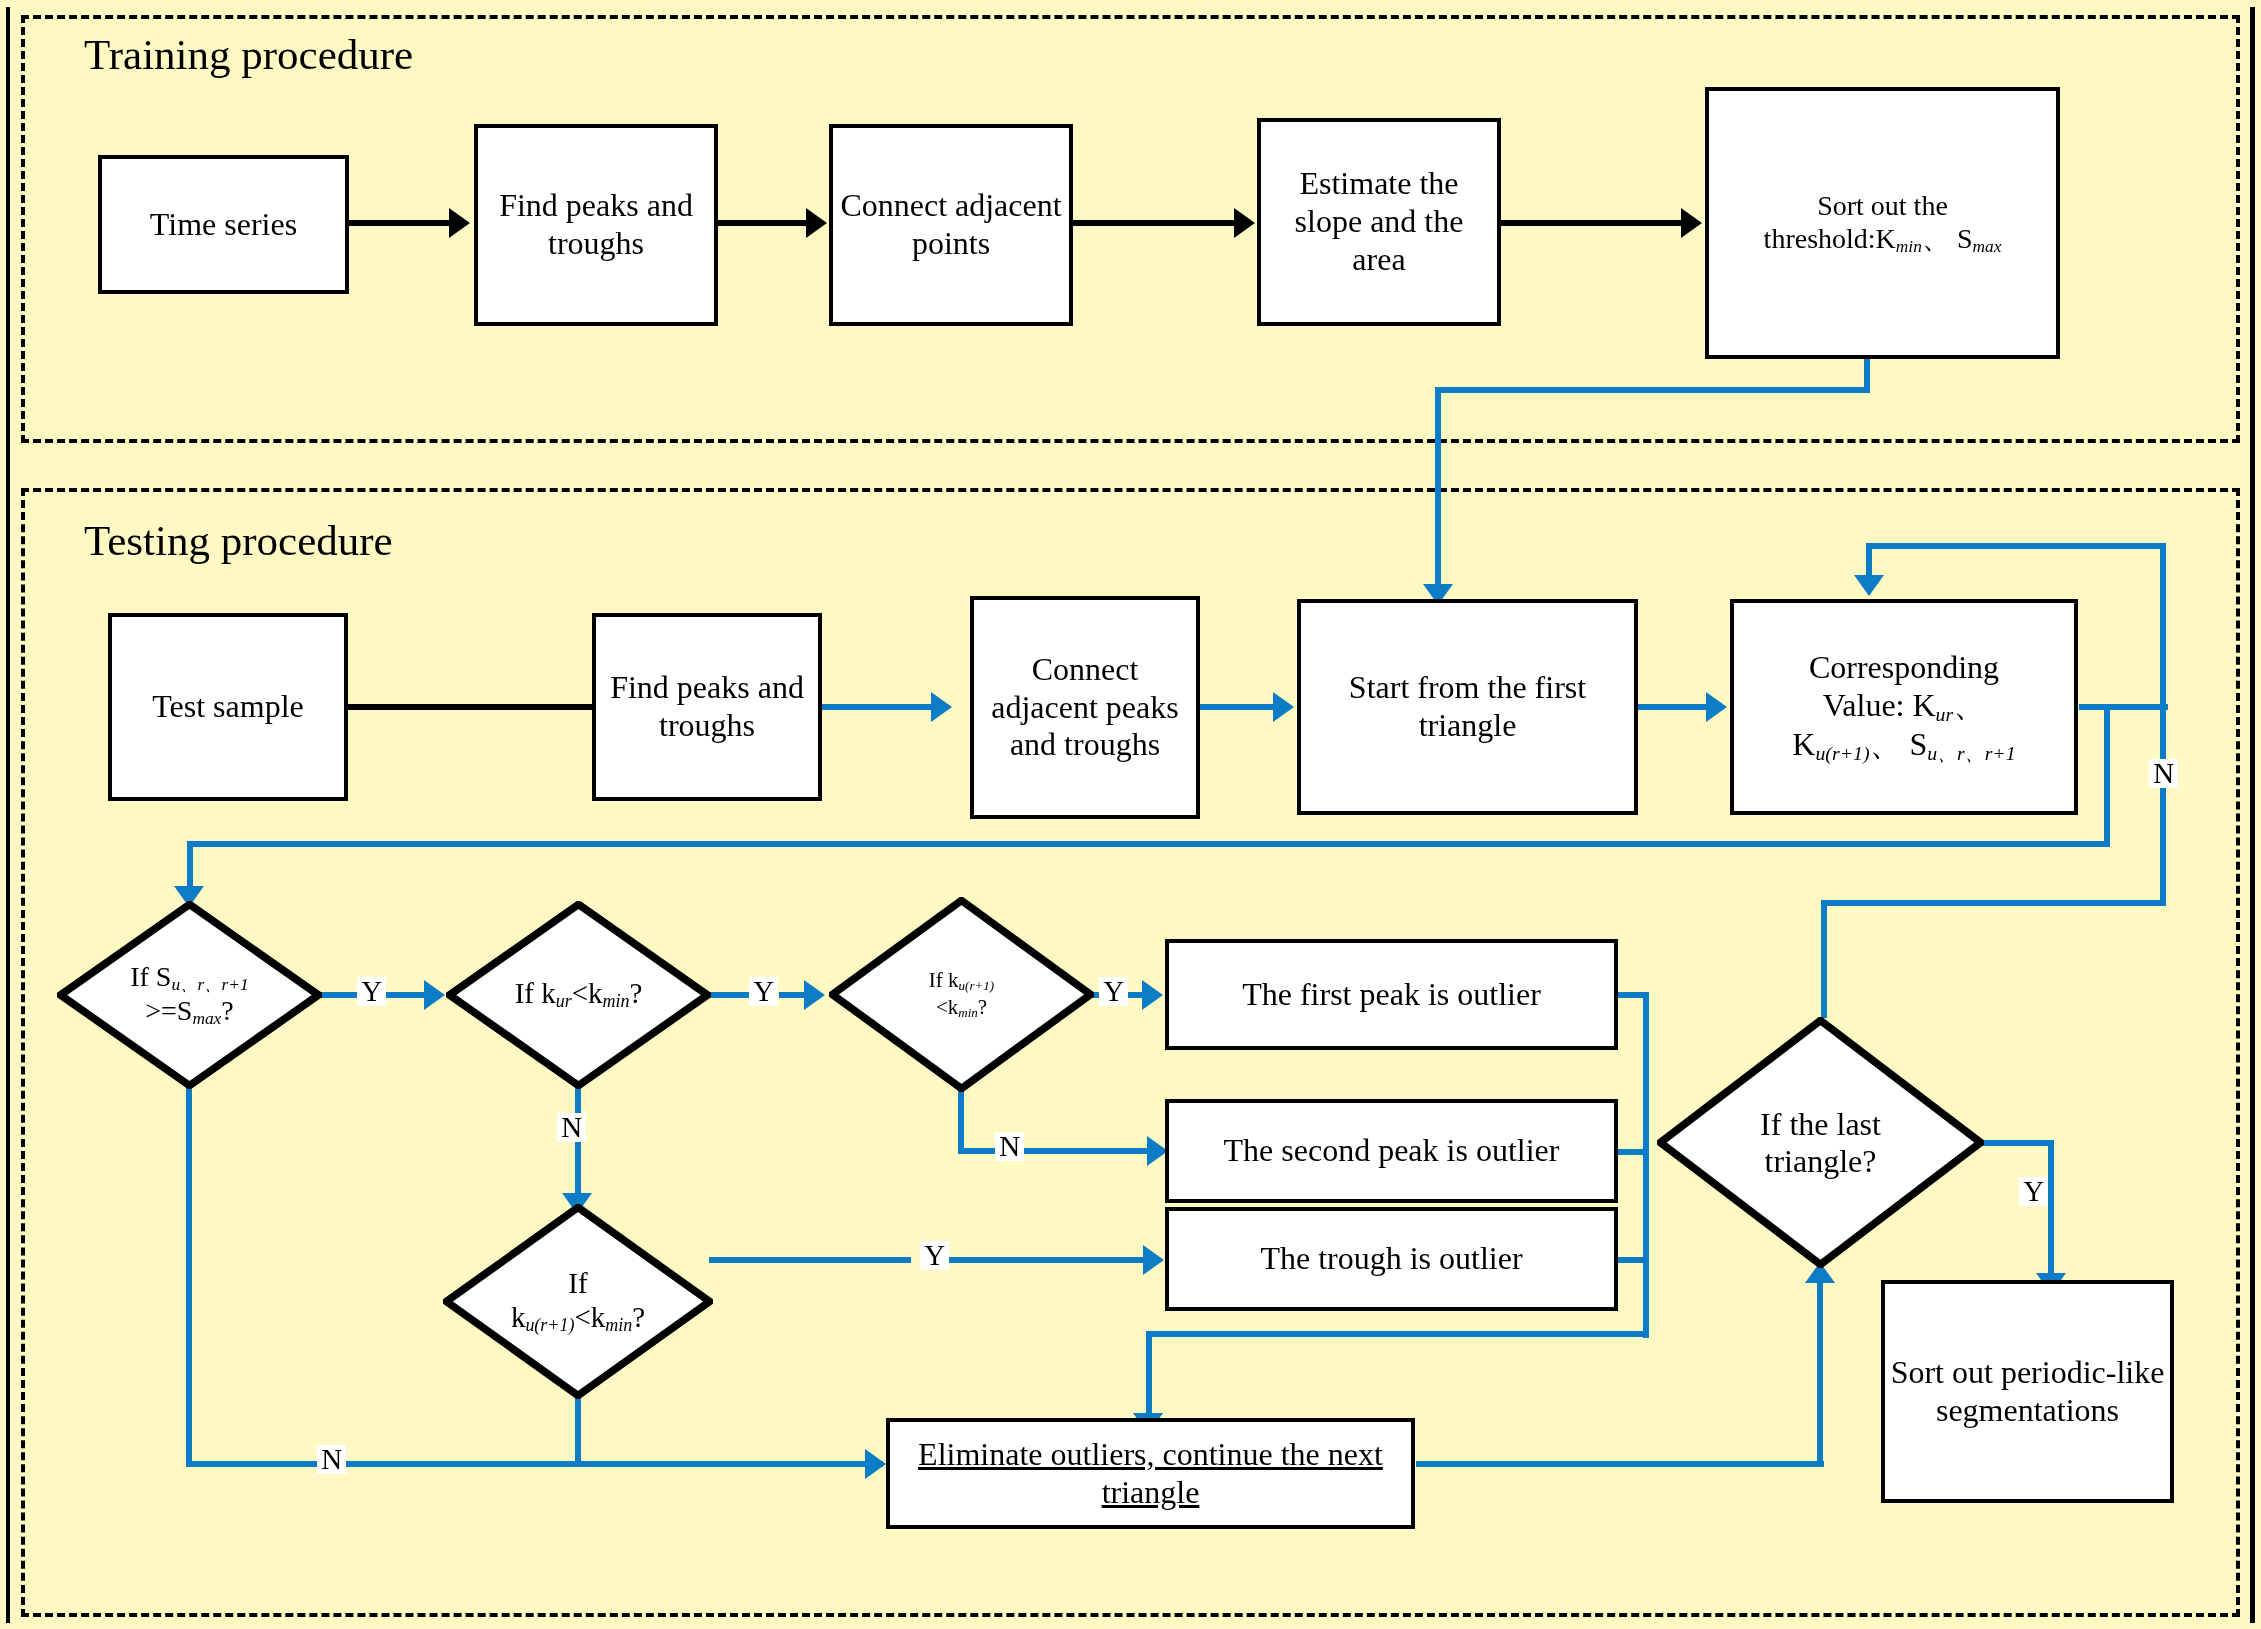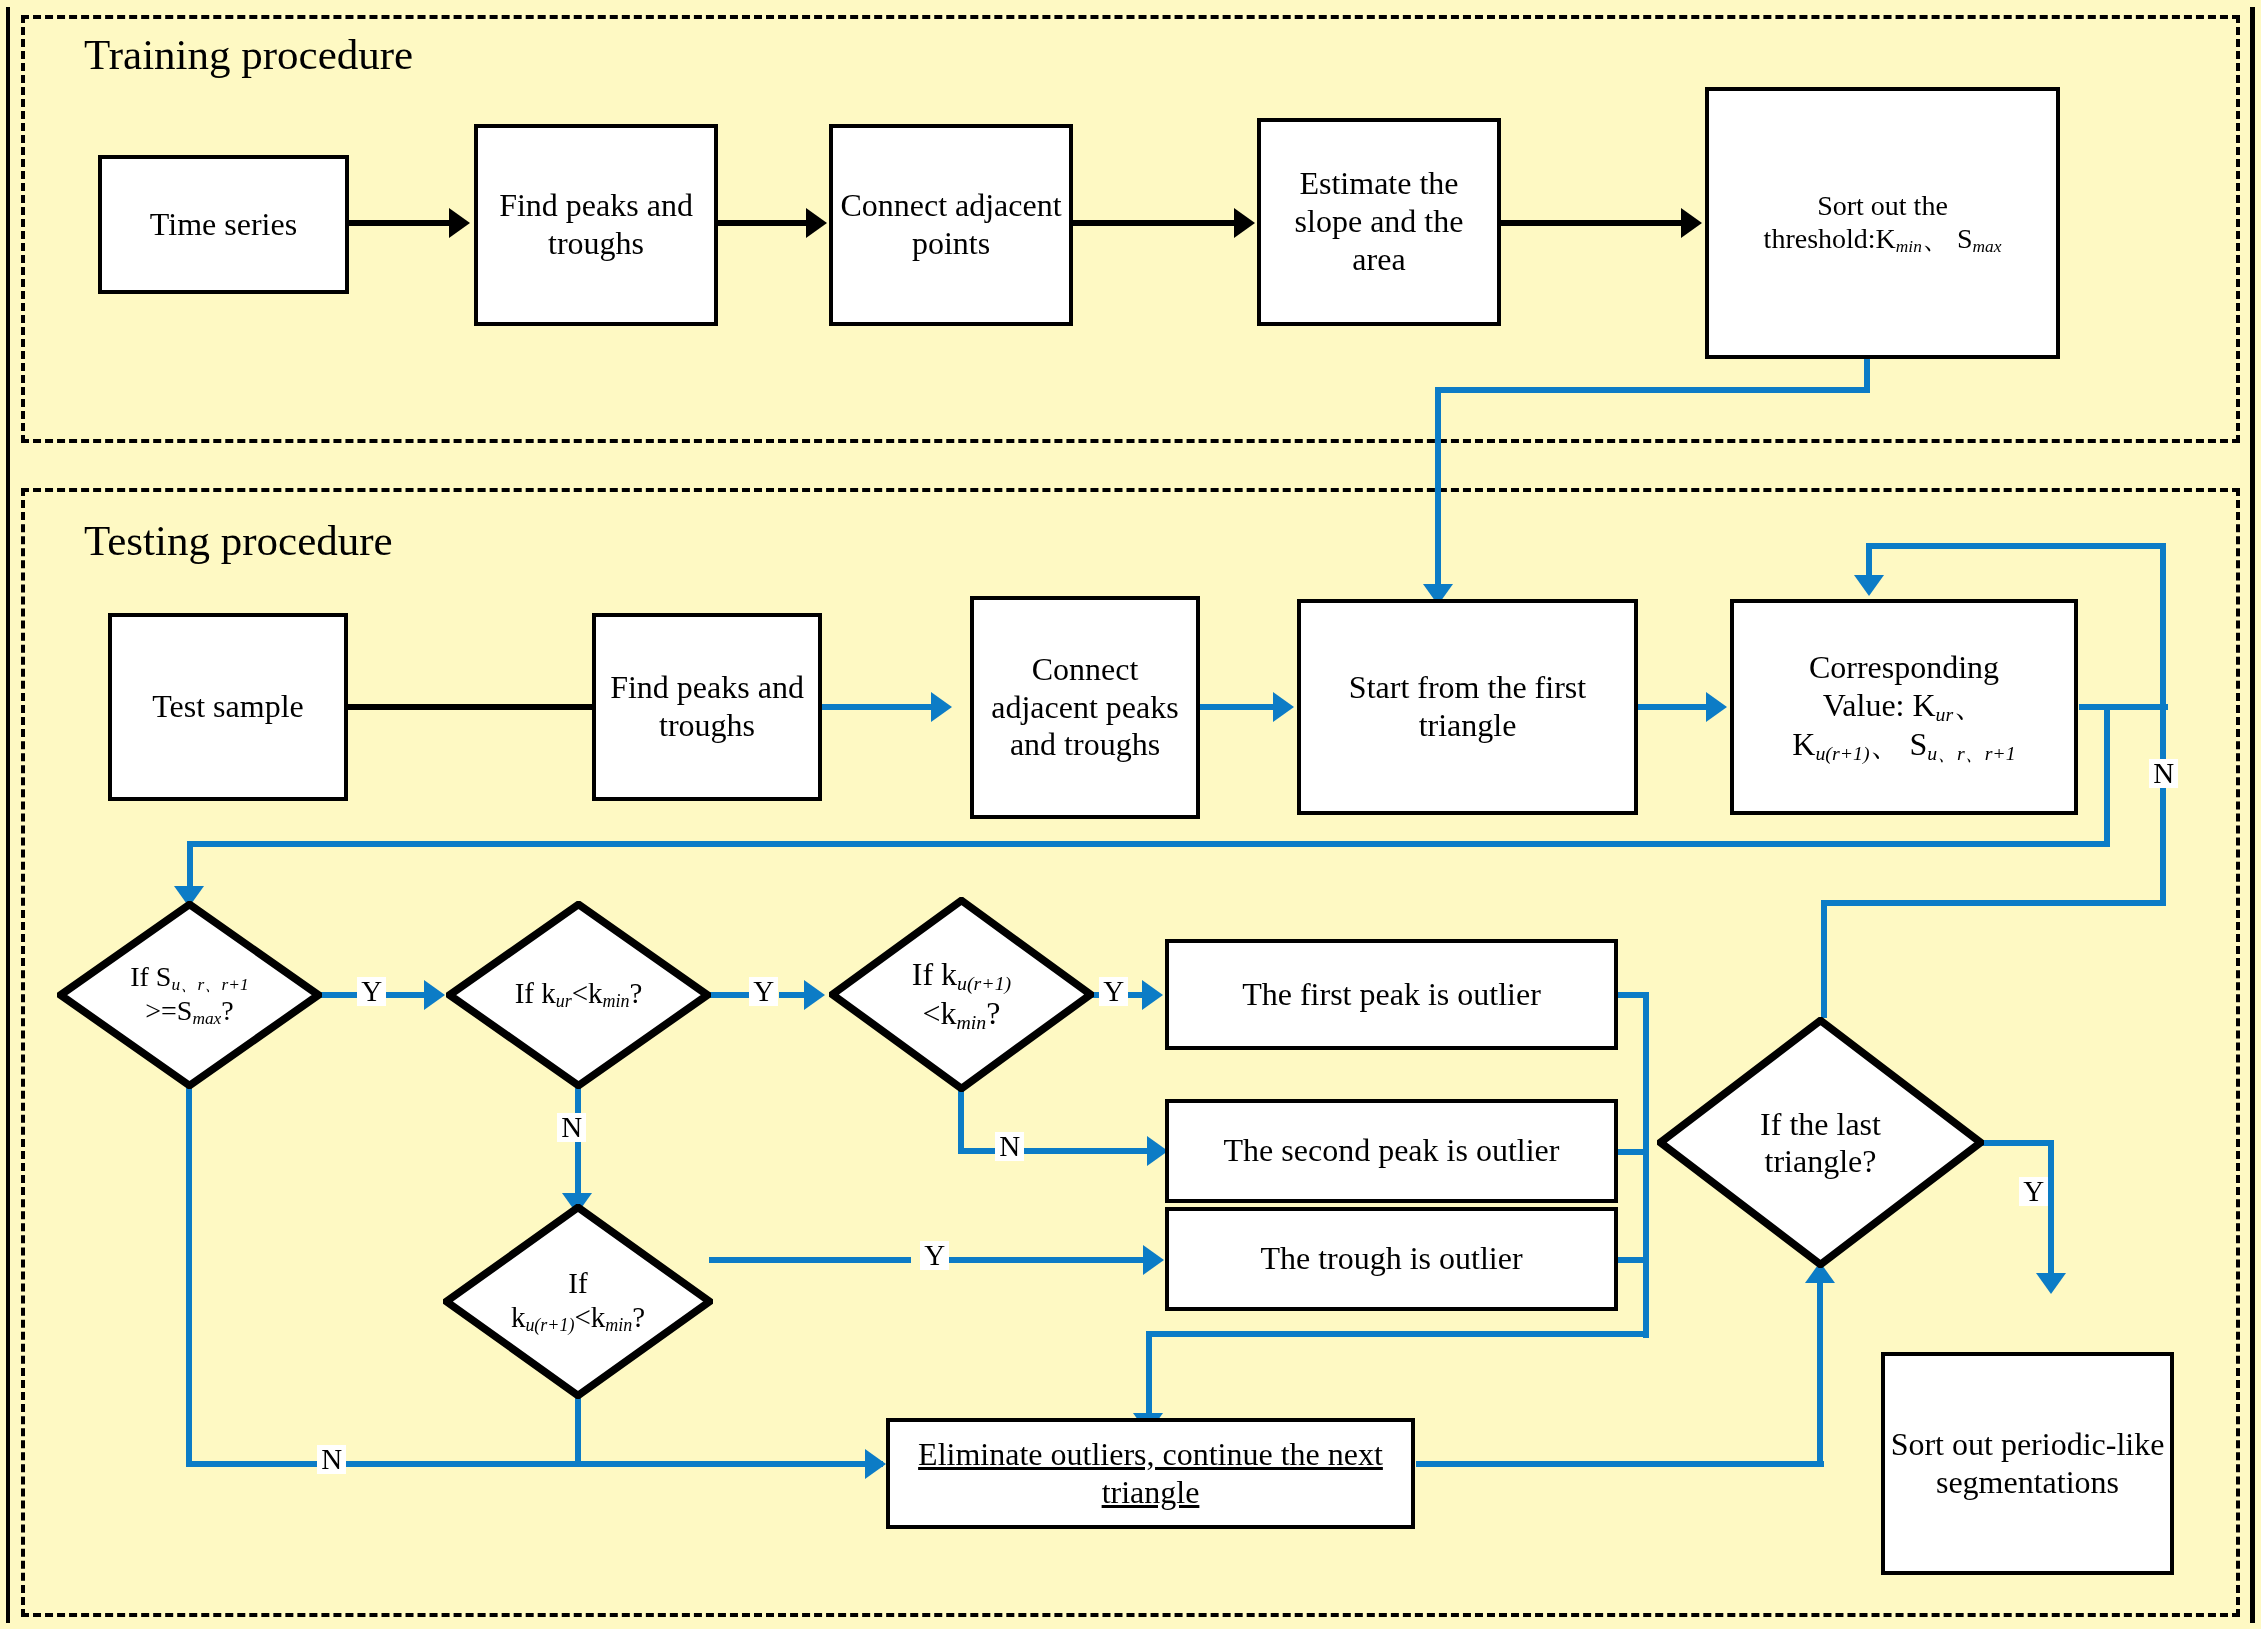--- a/index.html
+++ b/index.html
@@ -213,21 +213,21 @@
   <div class="arw r" style="left:804px;top:980px;"></div>
 
   <div class="ln" style="left:575px;top:1087px;width:6.3px;height:118px;"></div>
   <div class="elab" style="left:557px;top:1113px;">N</div>
   <div class="arw d" style="left:562px;top:1193px;"></div>
 
   <div class="diamond" style="left:829px;top:897px;width:265px;height:195px;">
     <svg class="shape" viewBox="0 0 380 280" preserveAspectRatio="none">
       <polygon points="190,5 375,140 190,275 5,140" fill="#fff" stroke="#000" stroke-width="11"></polygon>
     </svg>
-    <div class="lbl" style="font-size:32px;">
+    <div class="lbl" style="font-size:21px;">
       <span>
         <span>If k</span><sub>u(r+1)</sub><br>
         <span>&lt;k</span><sub>min</sub><span>?</span>
       </span>
     </div>
   </div>
 
   <div class="ln" style="left:1090px;top:992px;width:56px;height:6.3px;"></div>
   <div class="elab" style="left:1099px;top:977px;">Y</div>
   <div class="arw r" style="left:1142px;top:980px;"></div>
@@ -292,18 +292,18 @@
         <span>triangle?</span>
       </span>
     </div>
   </div>
 
   <div class="ln" style="left:1978px;top:1140px;width:75px;height:6.3px;"></div>
   <div class="ln" style="left:2048px;top:1140px;width:6.3px;height:139px;"></div>
   <div class="elab" style="left:2019px;top:1177px;">Y</div>
   <div class="arw d" style="left:2036px;top:1273px;"></div>
 
-  <div class="node" style="left:1881px;top:1352px;width:293px;height:223px;font-size:32px;">
+  <div class="node" style="left:1881px;top:1280px;width:293px;height:223px;font-size:32px;">
     <span class="t">Sort out periodic-like segmentations</span>
   </div>
 
 </div>
 
 
 </body></html>

